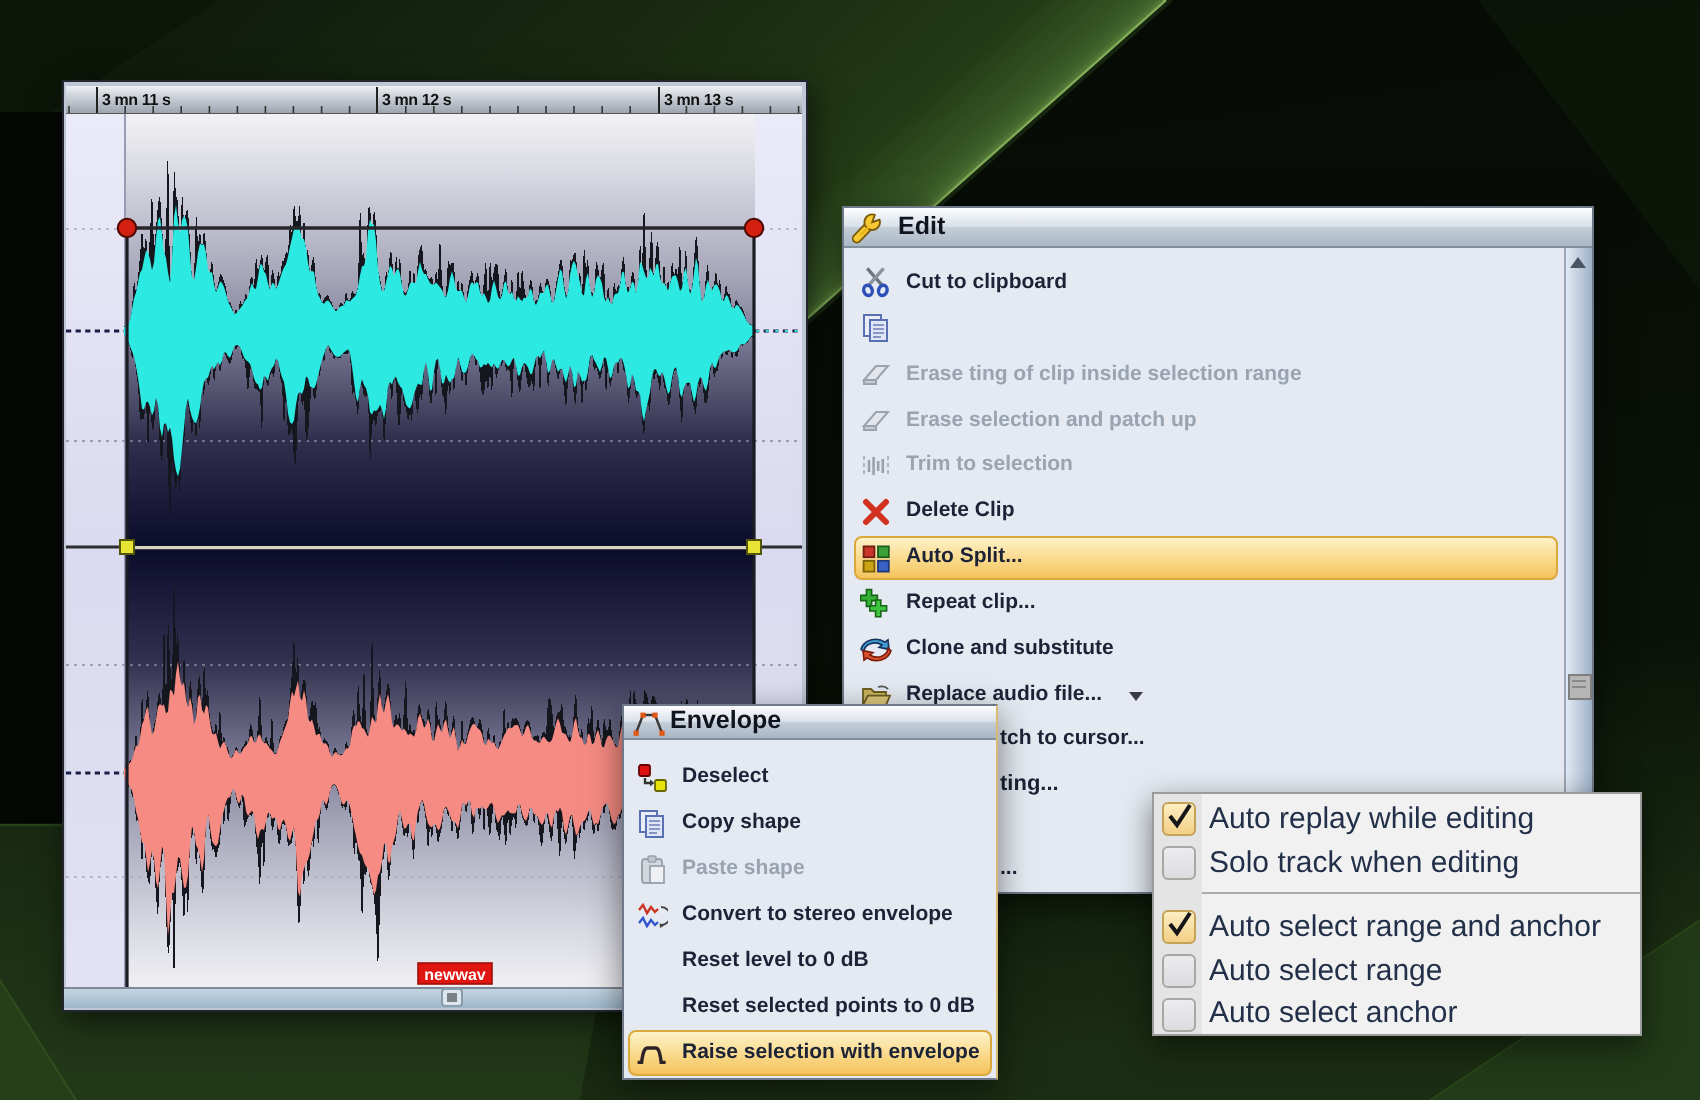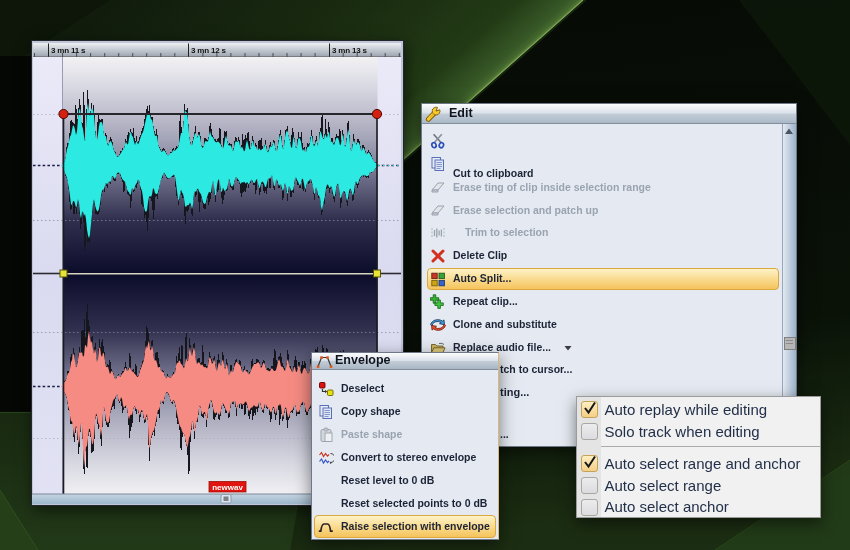--- a/index.html
+++ b/index.html
@@ -188,21 +188,21 @@
     <polygon points="6,2.5 10,8 2,8" fill="#4a5564"></polygon>
   </svg>
   <div class="abs" style="left:362px;top:233px;width:10px;height:11px;background:#b6b6b6;
   border:1px solid #7f7f7f;"></div>
   <div class="abs" style="left:363.5px;top:236px;width:7px;height:1px;background:#8a8a8a;"></div>
   <div class="abs" style="left:363.5px;top:239px;width:7px;height:1px;background:#8a8a8a;"></div>
 
   <div class="abs" style="left:5px;top:164px;width:350px;height:20px;border-radius:4px;
   background:linear-gradient(#fdf2c8,#f9d98a 55%,#f5c35c);border:1px solid #dba83c;"></div>
 
-  <div class="mi" style="top:25.5px;margin-top:32px;">Cut to clipboard</div>
+  <div class="mi" style="top:25.5px;">Cut to clipboard</div>
   <svg class="ic" style="top:29.0px" width="16" height="16" viewBox="0 0 16 16">
         <line x1="3.6" y1="1.2" x2="11.2" y2="9.8" stroke="#6e7680" stroke-width="1.7"></line>
         <line x1="11.8" y1="1.2" x2="4.2" y2="9.8" stroke="#8a929c" stroke-width="1.7"></line>
         <ellipse cx="4" cy="12.2" rx="2.1" ry="2.6" fill="none" stroke="#2c4fb8" stroke-width="1.7" transform="rotate(-18 4 12.2)"></ellipse>
         <ellipse cx="11.4" cy="12.2" rx="2.1" ry="2.6" fill="none" stroke="#2c4fb8" stroke-width="1.7" transform="rotate(18 11.4 12.2)"></ellipse>
       </svg>
   <svg class="ic" style="top:52.0px" width="16" height="16" viewBox="0 0 16 16">
         <rect x="2" y="1.5" width="8.5" height="10.5" fill="#e8edf8" stroke="#5a70b4" stroke-width="1"></rect>
         <rect x="5" y="4" width="8.5" height="10.5" fill="#dfe6f6" stroke="#5a70b4" stroke-width="1"></rect>
         <line x1="6.5" y1="6.5" x2="12" y2="6.5" stroke="#7d8dc0" stroke-width="0.9"></line>
@@ -213,21 +213,21 @@
   <div class="mi off" style="top:71.5px;">Erase ting of clip inside selection range</div>
   <svg class="ic" style="top:75.0px" width="16" height="16" viewBox="0 0 16 16">
         <path d="M2,11 L8,4 L14,4 L8,11 Z" fill="#e2e6ea" stroke="#9aa2ac" stroke-width="1"></path>
         <path d="M2,11 L8,11 L8,13 L2,13 Z" fill="#c8cdd4" stroke="#9aa2ac" stroke-width="1"></path>
       </svg>
   <div class="mi off" style="top:94.5px;">Erase selection and patch up</div>
   <svg class="ic" style="top:98.0px" width="16" height="16" viewBox="0 0 16 16">
         <path d="M2,11 L8,4 L14,4 L8,11 Z" fill="#e2e6ea" stroke="#9aa2ac" stroke-width="1"></path>
         <path d="M2,11 L8,11 L8,13 L2,13 Z" fill="#c8cdd4" stroke="#9aa2ac" stroke-width="1"></path>
       </svg>
-  <div class="mi off" style="top:117.0px;margin-left:12px;">Trim to selection</div>
+  <div class="mi off" style="top:117.0px;">Trim to selection</div>
   <svg class="ic" style="top:120.5px" width="16" height="16" viewBox="0 0 16 16">
         <line x1="2" y1="3" x2="2" y2="13" stroke="#b0b6be" stroke-width="1" stroke-dasharray="2,1.5"></line>
         <line x1="14" y1="3" x2="14" y2="13" stroke="#b0b6be" stroke-width="1" stroke-dasharray="2,1.5"></line>
         <line x1="4.5" y1="5" x2="4.5" y2="11" stroke="#9aa2ac" stroke-width="1.3"></line>
         <line x1="6.8" y1="3.5" x2="6.8" y2="12.5" stroke="#9aa2ac" stroke-width="1.3"></line>
         <line x1="9.1" y1="5.5" x2="9.1" y2="10.5" stroke="#9aa2ac" stroke-width="1.3"></line>
         <line x1="11.4" y1="4.5" x2="11.4" y2="11.5" stroke="#9aa2ac" stroke-width="1.3"></line>
       </svg>
   <div class="mi" style="top:140.0px;">Delete Clip</div>
   <svg class="ic" style="top:143.5px" width="16" height="16" viewBox="0 0 16 16">

